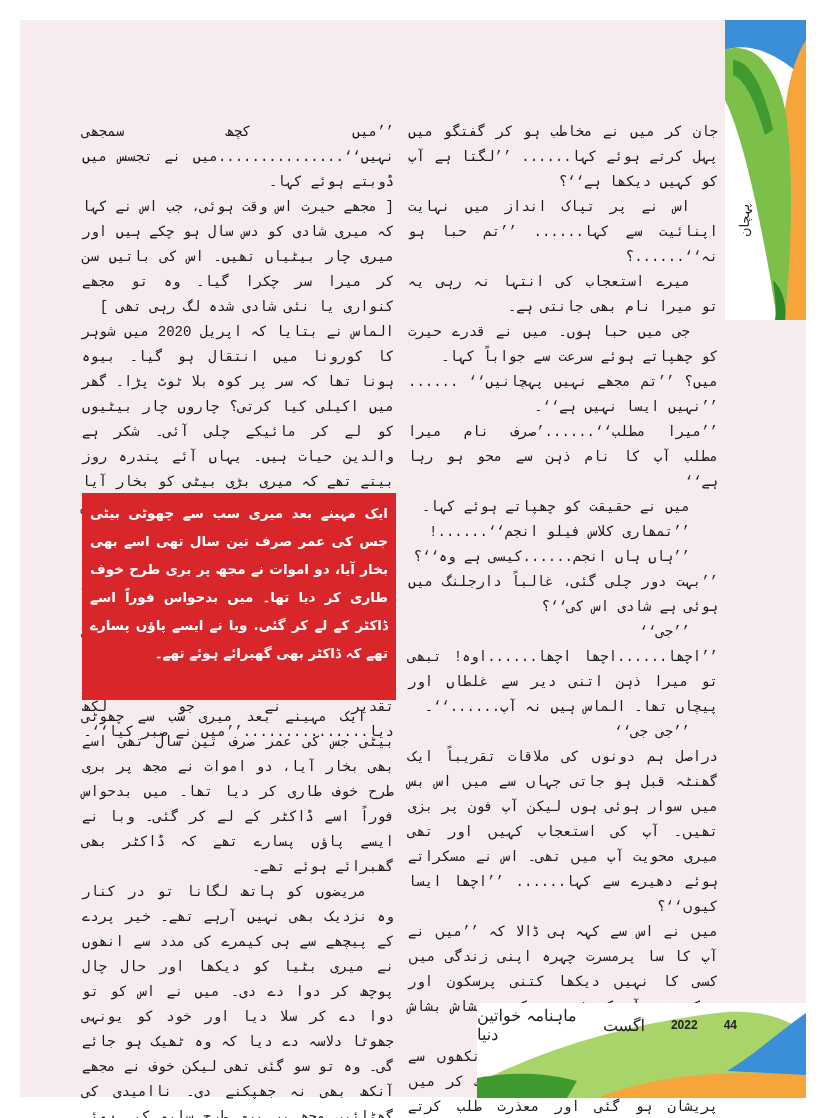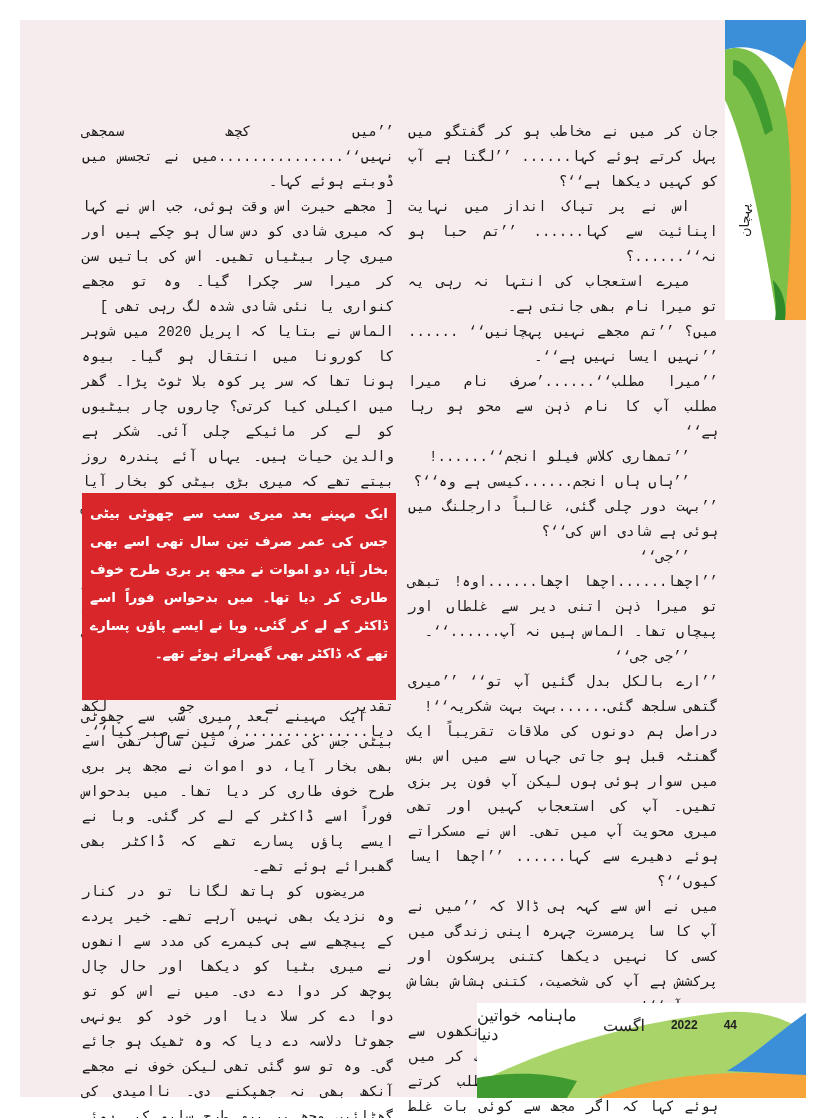--- a/index.html
+++ b/index.html
@@ -38,29 +38,30 @@
   </svg>
 </div>
 <div class="vert-title">
   <span>پہچان</span>
 </div>
 
 <div class="col col-right">
   <p>جان کر میں نے مخاطب ہو کر گفتگو میں پہل کرتے ہوئے کہا...... ’’لگتا ہے آپ کو کہیں دیکھا ہے‘‘؟</p>
   <p class="indent">اس نے پر تپاک انداز میں نہایت اپنائیت سے کہا...... ’’تم حبا ہو نہ‘‘......؟</p>
   <p class="indent">میرے استعجاب کی انتہا نہ رہی یہ تو میرا نام بھی جانتی ہے۔</p>
+  <p class="indent">جی میں حبا ہوں۔ میں نے قدرے حیرت کو چھپاتے ہوئے سرعت سے جواباً کہا۔</p>
   <p>میں؟ ’’تم مجھے نہیں پہچانیں‘‘ ...... ’’نہیں ایسا نہیں ہے‘‘۔</p>
   <p>’’میرا مطلب‘‘......’صرف نام میرا مطلب آپ کا نام ذہن سے محو ہو رہا ہے‘‘</p>
+  <p class="indent">میں نے حقیقت کو چھپاتے ہوئے کہا۔</p>
   <p class="indent">’’تمھاری کلاس فیلو انجم‘‘......!</p>
   <p class="indent">’’ہاں ہاں انجم......کیسی ہے وہ‘‘؟</p>
   <p>’’بہت دور چلی گئی، غالباً دارجلنگ میں ہوئی ہے شادی اس کی‘‘؟</p>
   <p class="indent">’’جی‘‘</p>
   <p>’’اچھا......اچھا اچھا......اوہ! تبھی تو میرا ذہن اتنی دیر سے غلطاں اور پیچاں تھا۔ الماس ہیں نہ آپ......‘‘۔</p>
   <p class="indent">’’جی جی‘‘</p>
-  <p>’’ارے بالکل بدل گئیں آپ تو‘‘ ’’میری گتھی سلجھ گئی......بہت بہت شکریہ‘‘!</p>
   <p>دراصل ہم دونوں کی ملاقات تقریباً ایک گھنٹہ قبل ہو جاتی جہاں سے میں اس بس میں سوار ہوئی ہوں لیکن آپ فون پر بزی تھیں۔ آپ کی استعجاب کہیں اور تھی میری محویت آپ میں تھی۔ اس نے مسکراتے ہوئے دھیرے سے کہا...... ’’اچھا ایسا کیوں‘‘؟</p>
   <p>میں نے اس سے کہہ ہی ڈالا کہ ’’میں نے آپ کا سا پرمسرت چہرہ اپنی زندگی میں کسی کا نہیں دیکھا کتنی پرسکون اور پرکشش ہے آپ کی شخصیت، کتنی ہشاش بشاش ہیں آپ‘‘!</p>
   <p>میرے الفاظ سنتے ہی اس کی آنکھوں سے آنسو رواں ہو گئے جنھیں دیکھ کر میں پریشان ہو گئی اور معذرت طلب کرتے ہوئے کہا کہ اگر مجھ سے کوئی بات غلط ہو گئی ہو تو ’’سوری‘‘ میرا مقصد ہرگز......اس نے نفی میں سر ہلاتے ہوئے کہا آپ سوری کہہ کر مجھے شرمندہ نہ کریں۔ آپ کی کوئی خطا نہیں یہ سب قسمت کے کھیل ہیں۔</p>
 </div>
 
 <div class="col col-left">
   <p>’’میں کچھ سمجھی نہیں‘‘...............میں نے تجسس میں ڈوبتے ہوئے کہا۔</p>
   <p>[ مجھے حیرت اس وقت ہوئی، جب اس نے کہا کہ میری شادی کو دس سال ہو چکے ہیں اور میری چار بیٹیاں تھیں۔ اس کی باتیں سن کر میرا سر چکرا گیا۔ وہ تو مجھے کنواری یا نئی شادی شدہ لگ رہی تھی ]</p>
   <p>الماس نے بتایا کہ اپریل 2020 میں شوہر کا کورونا میں انتقال ہو گیا۔ بیوہ ہونا تھا کہ سر پر کوہ بلا ٹوٹ پڑا۔ گھر میں اکیلی کیا کرتی؟ چاروں چار بیٹیوں کو لے کر مائیکے چلی آئی۔ شکر ہے والدین حیات ہیں۔ یہاں آئے پندرہ روز بیتے تھے کہ میری بڑی بیٹی کو بخار آیا ڈاکٹر نے کہا کہ وینٹی لیٹر کے بغیر اس کی جان بچانا مشکل ہے۔ اسپتالوں میں بے انتہا مریض تھے کہیں بھی کسی صورت وینٹی لیٹر کا انتظام نہ ہو سکا اور میری بچی صرف چار دن کے اندر خالق حقیقی سے جا ملی۔ بھولنے کا تو سوال ہی نہیں شوہر کا غم ابھی کم نہ ہوا تھا کہ بیٹی کے غم نے مجھے ہلاک کر دیا۔ کاتب تقدیر نے جو لکھ دیا...............’’میں نے صبر کیا‘‘۔</p>
 </div>

